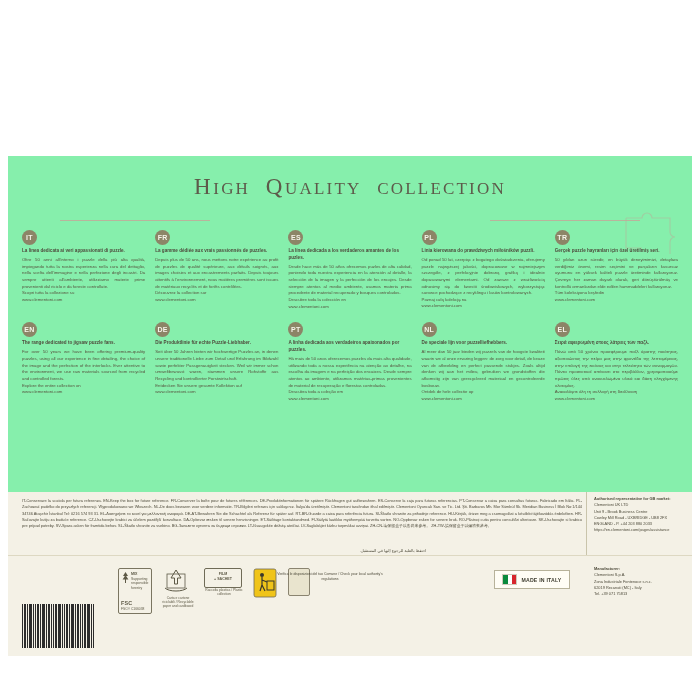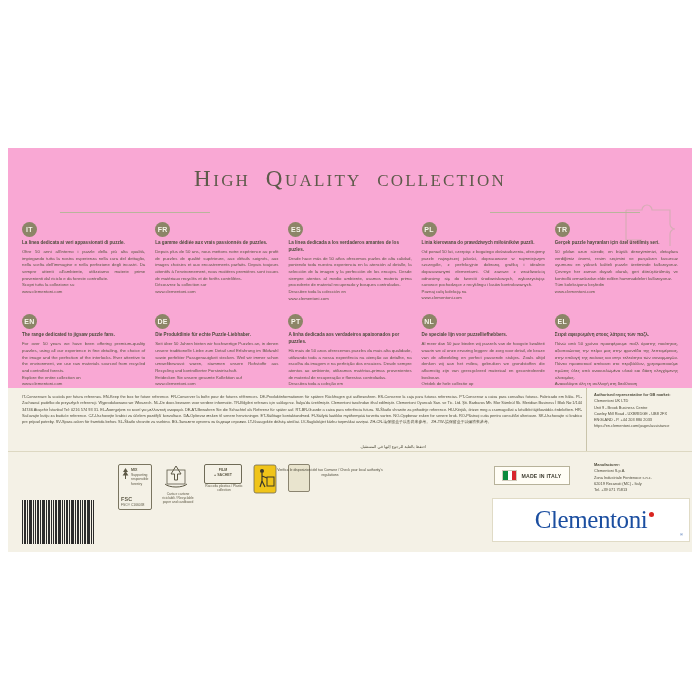--- a/index.html
+++ b/index.html
@@ -16,24 +16,24 @@
   .page {
     position: relative;
     width: 700px;
     height: 700px;
     background: #ffffff;
   }
   
   .panel {
     position: absolute;
     left: 8px;
-    top: 148px;
+    top: 156px;
     width: 684px;
-    height: 404px;
-    background: #f9a8d4;
+    height: 500px;
+    background: #86efac;
     overflow: hidden;
   }
   
   .title-wrap {
     position: absolute;
     left: 0;
     top: 18px;
     width: 684px;
     text-align: center;
   }
@@ -539,23 +539,16 @@
       </div>
 
       <div class="maker">
         <div class="hd">Manufacturer:</div>
         <div>Clementoni S.p.A.</div>
         <div>Zona Industriale Fontenoce s.n.c.</div>
         <div>62019 Recanati (MC) - Italy</div>
         <div>Tel. +39 071 75813</div>
       </div>
 
-      <div class="logo-box">
-        <div class="logo-text">
-          <span>Clementoni</span>
-          <span class="dot"></span>
-        </div>
-        <div class="logo-r">®</div>
-      </div>
 
     </div>
   </div>
 </div>
 
 </body></html>

